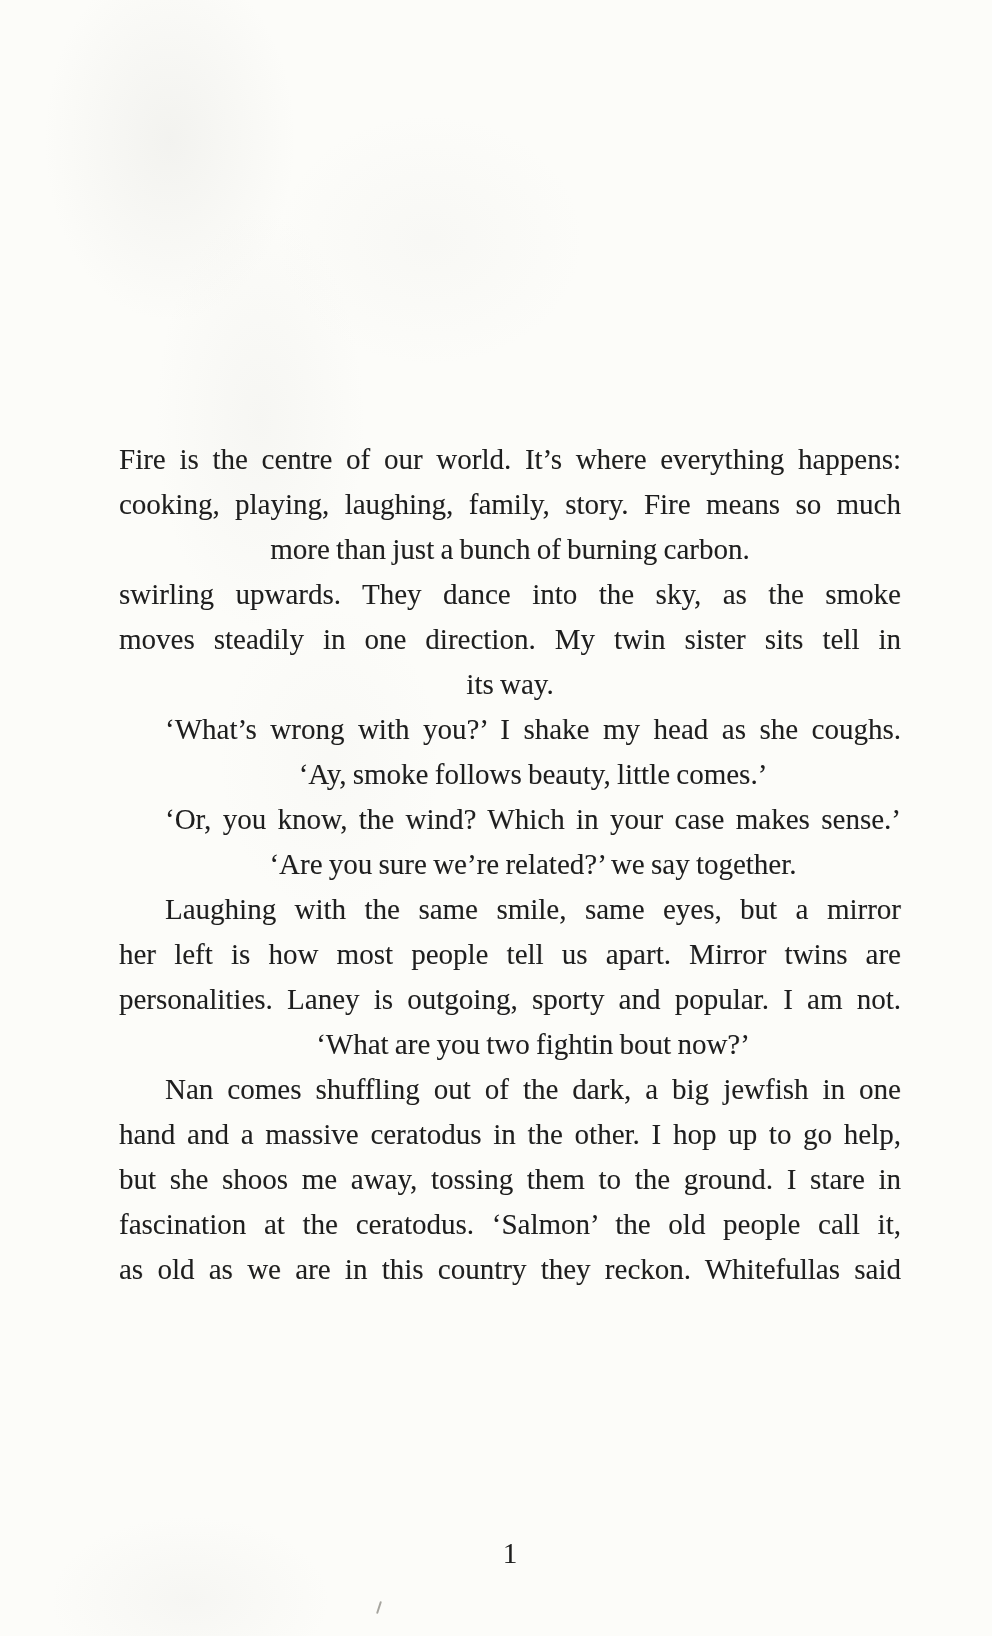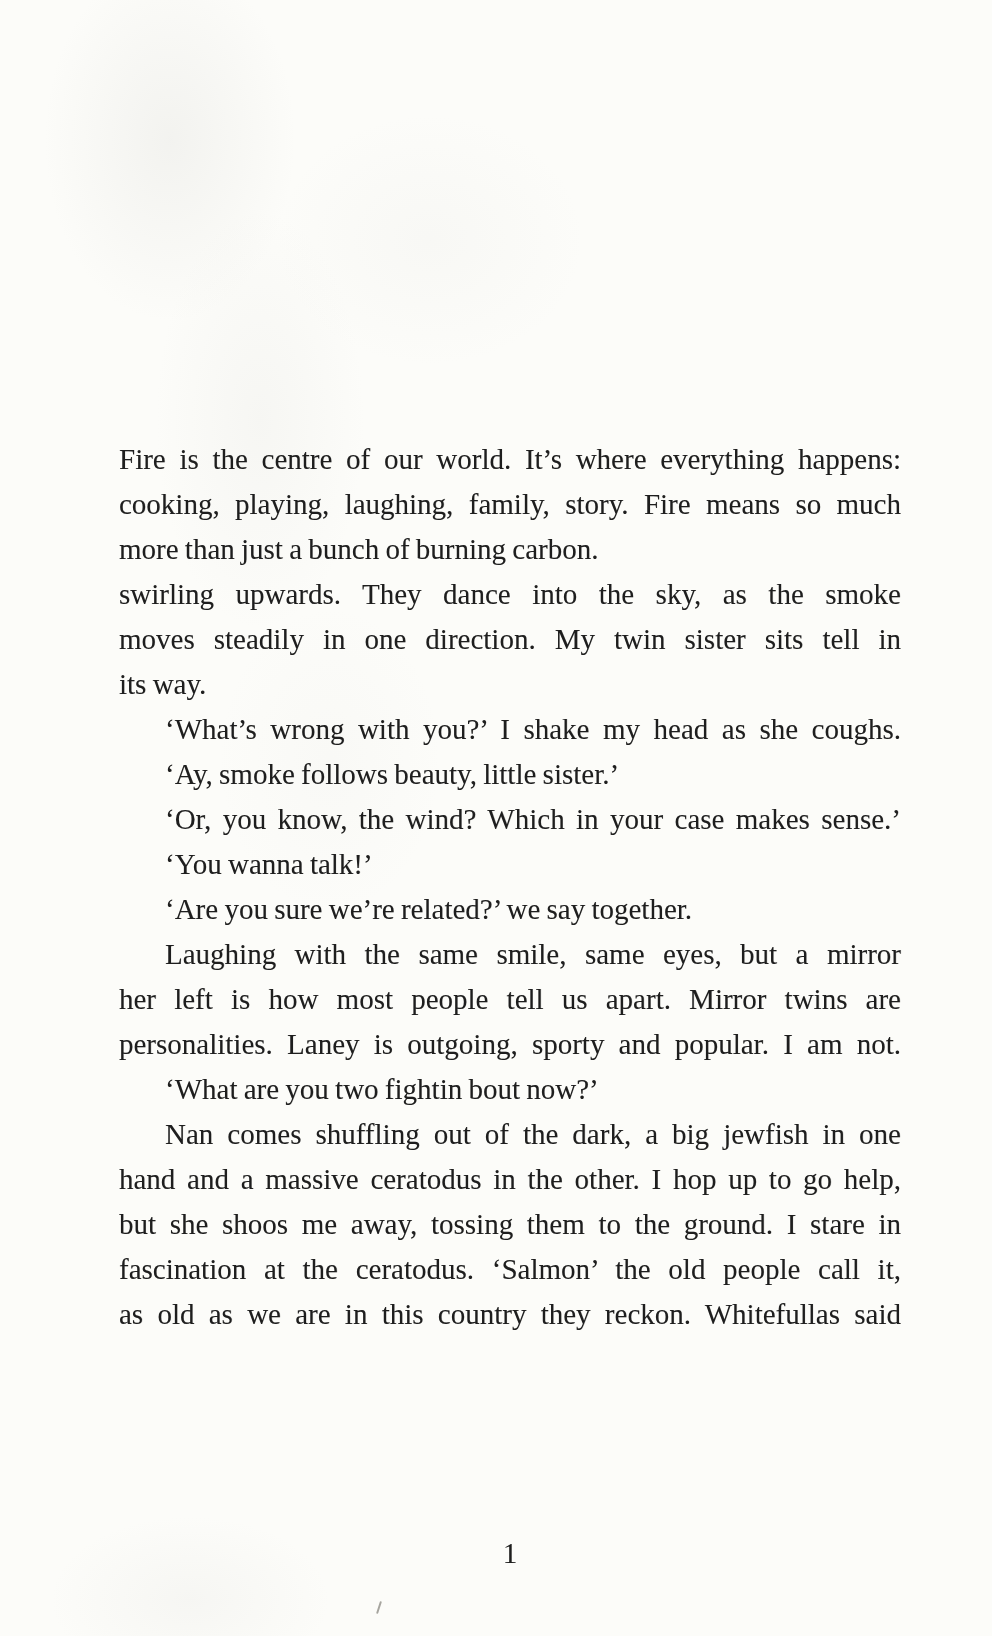--- a/index.html
+++ b/index.html
@@ -29,21 +29,21 @@
     top: 437px;
     width: 782px;
     color: var(--ink, #1e1e1e);
     font-size: 29px;
     line-height: 45px;
     word-spacing: -1px;
     text-shadow: 0.3px 0.3px 0.5px rgba(30,30,30,0.25);
   }
   .ln { height: 45px; }
   .j { text-align: justify; text-align-last: justify; }
-  .left { text-align: left; }
+  .left { text-align: center; }
   .ind { text-indent: 46px; }
   .folio {
     position: absolute;
     left: 119px;
     top: 1531px;
     width: 782px;
     text-align: center;
     font-size: 29px;
     line-height: 45px;
     color: var(--ink, #1e1e1e);
@@ -78,30 +78,27 @@
     <div class="ln j">swirling upwards. They dance into the sky, as the smoke</div>
     <div class="ln j">moves steadily in one direction. My twin sister sits tell in</div>
     <div class="ln left">its way.</div>
   </div>
 
   <div>
     <div class="ln j ind">‘What’s wrong with you?’ I shake my head as she coughs.</div>
   </div>
 
   <div>
-    <div class="ln left ind">‘Ay, smoke follows beauty, little sister.’</div>
+    <div class="ln left ind">‘Ay, smoke follows beauty, little comes.’</div>
   </div>
 
   <div>
     <div class="ln j ind">‘Or, you know, the wind? Which in your case makes sense.’</div>
   </div>
 
-  <div>
-    <div class="ln left ind">‘You wanna talk!’</div>
-  </div>
 
   <div>
     <div class="ln left ind">‘Are you sure we’re related?’ we say together.</div>
   </div>
 
   <div>
     <div class="ln j ind">Laughing with the same smile, same eyes, but a mirror</div>
     <div class="ln j">her left is how most people tell us apart. Mirror twins are</div>
     <div class="ln j">personalities. Laney is outgoing, sporty and popular. I am not.</div>
   </div>

